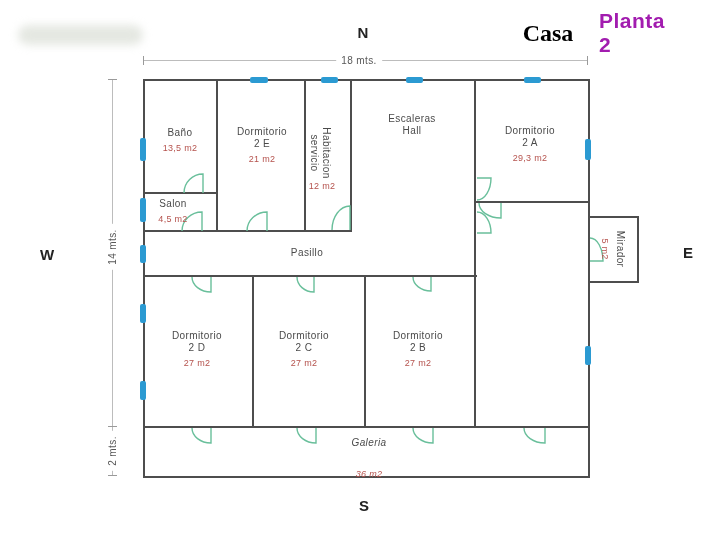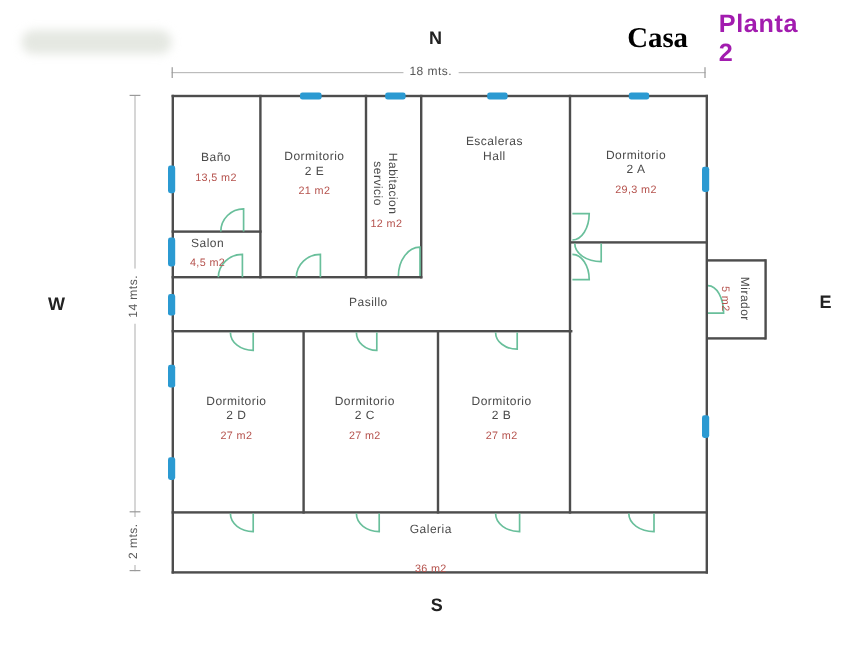--- a/index.html
+++ b/index.html
@@ -180,19 +180,19 @@
       <div class="room-label" style="left: 304px; top: 349px;">
         <div class="rname">Dormitorio</div>
         <div class="rname">2 C</div>
         <div class="rarea">27 m2</div>
       </div>
       <div class="room-label" style="left: 418px; top: 349px;">
         <div class="rname">Dormitorio</div>
         <div class="rname">2 B</div>
         <div class="rarea">27 m2</div>
       </div>
-      <div class="room-label" style="left: 359px; top: 458px;">
+      <div class="room-label" style="left: 369px; top: 458px; font-style: italic;">
         <div class="rname">Galeria</div>
         <div class="rarea" style="margin-top: 19px;">36 m2</div>
       </div>
     </div>
 
 </div>
 
 </body></html>

